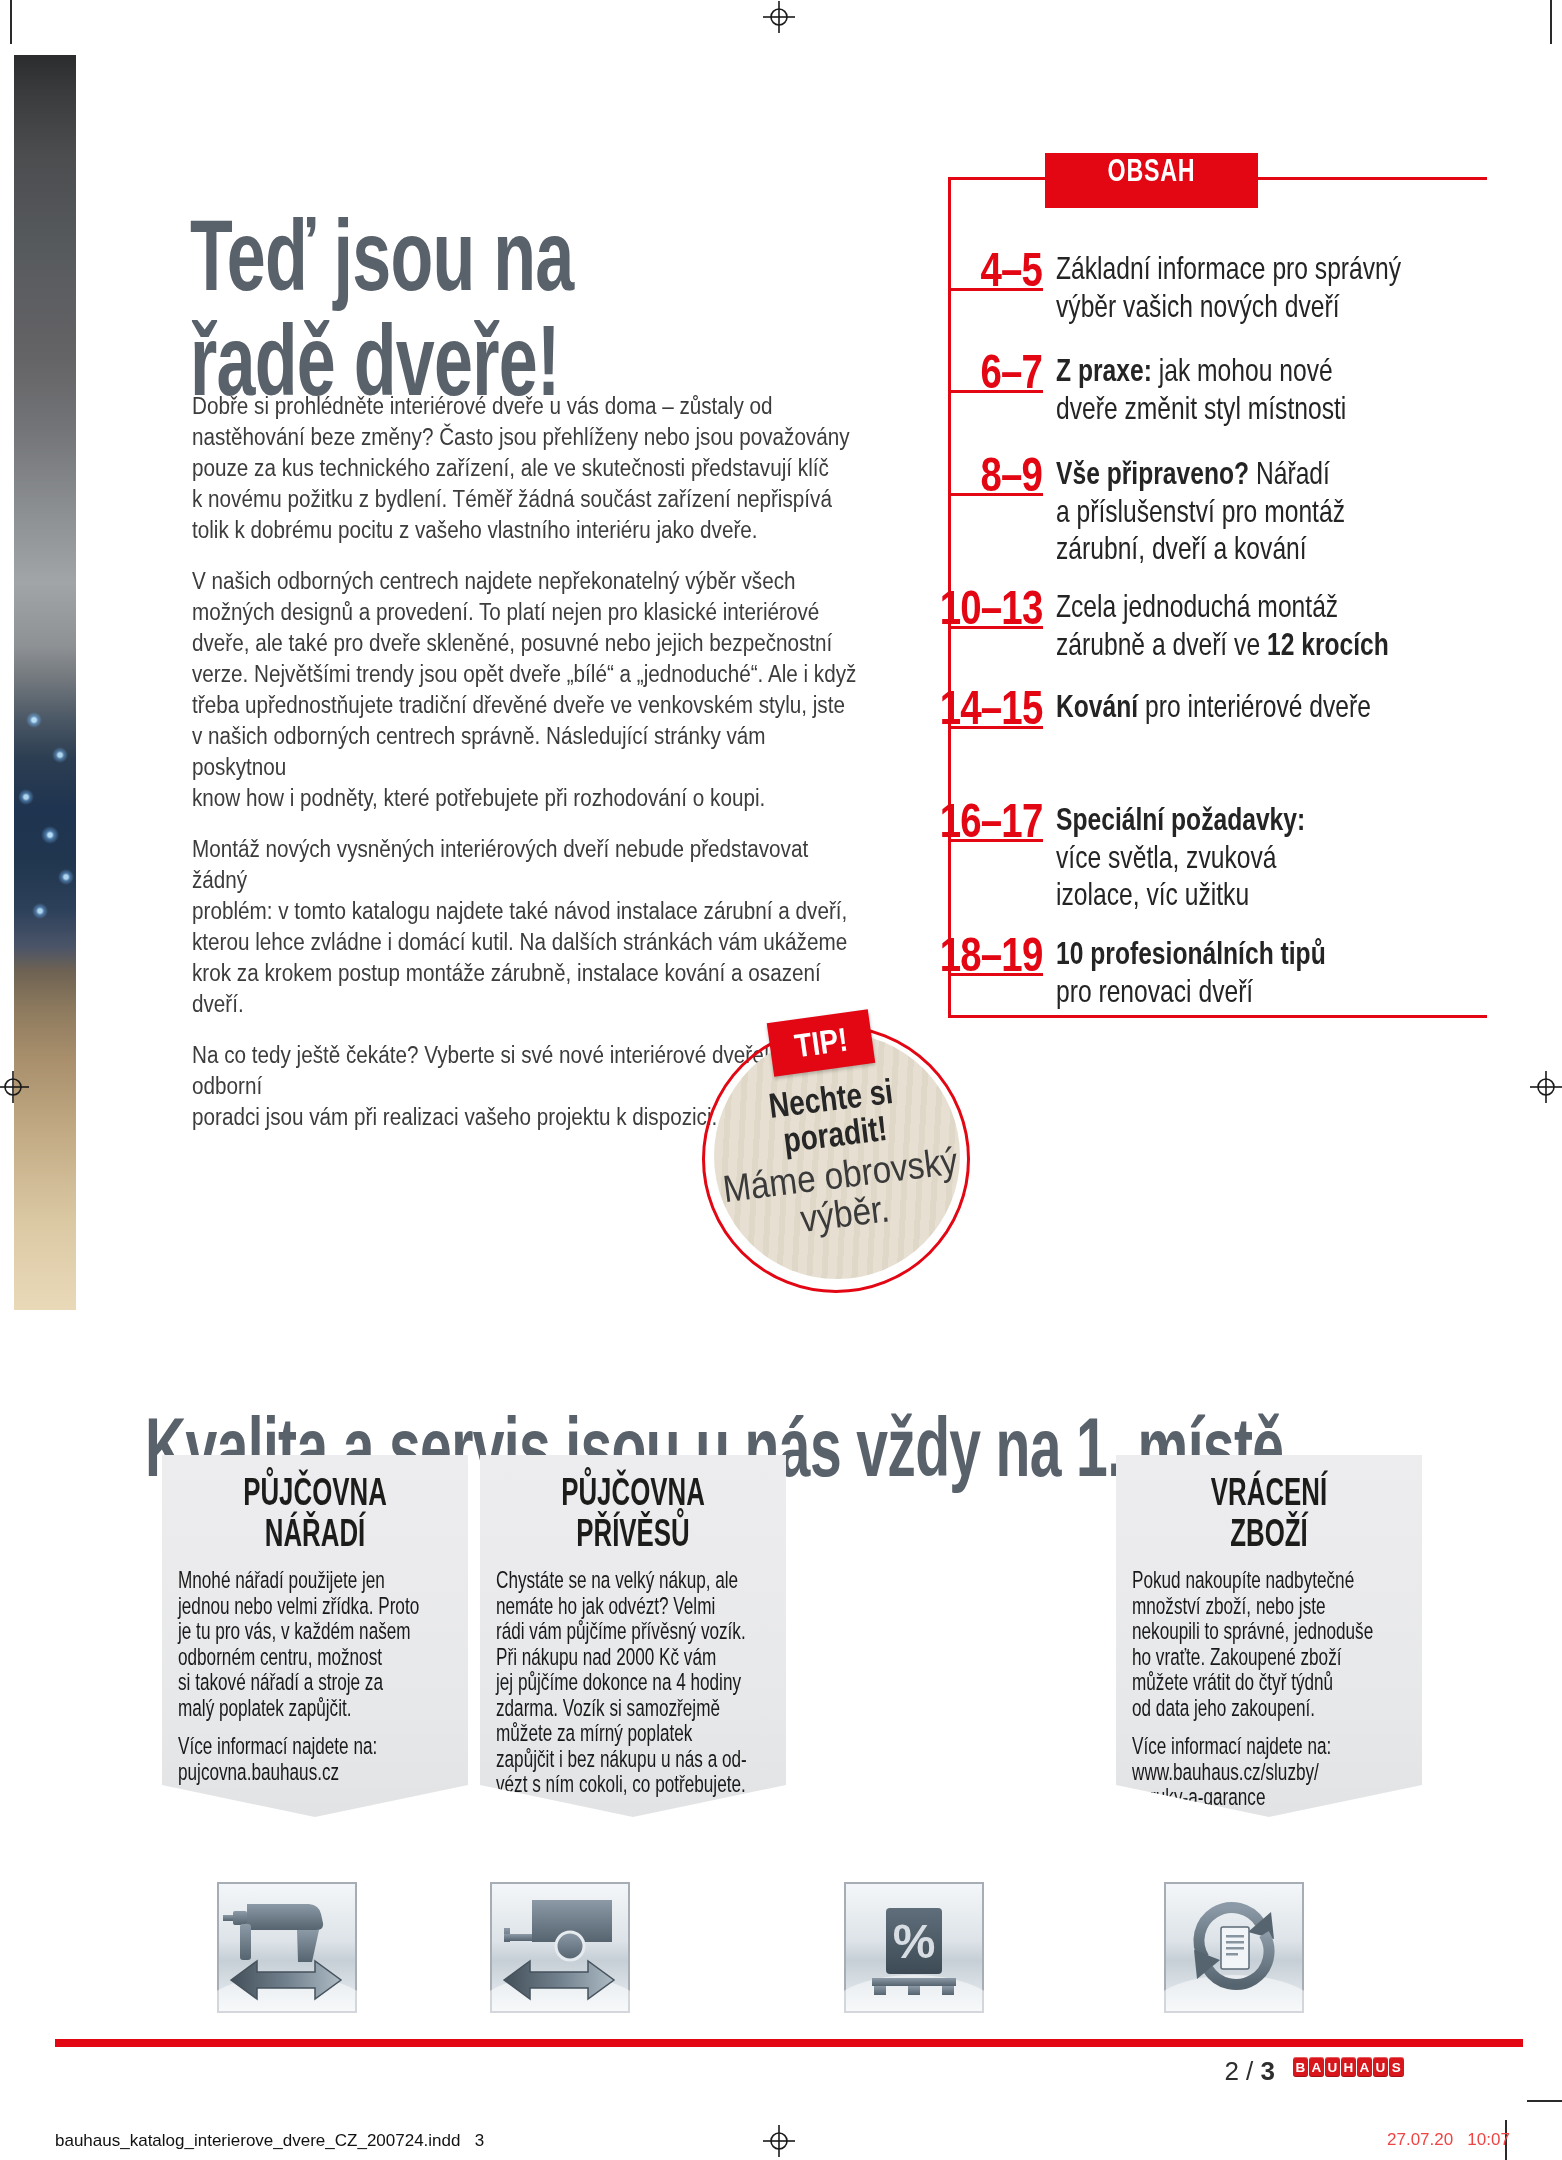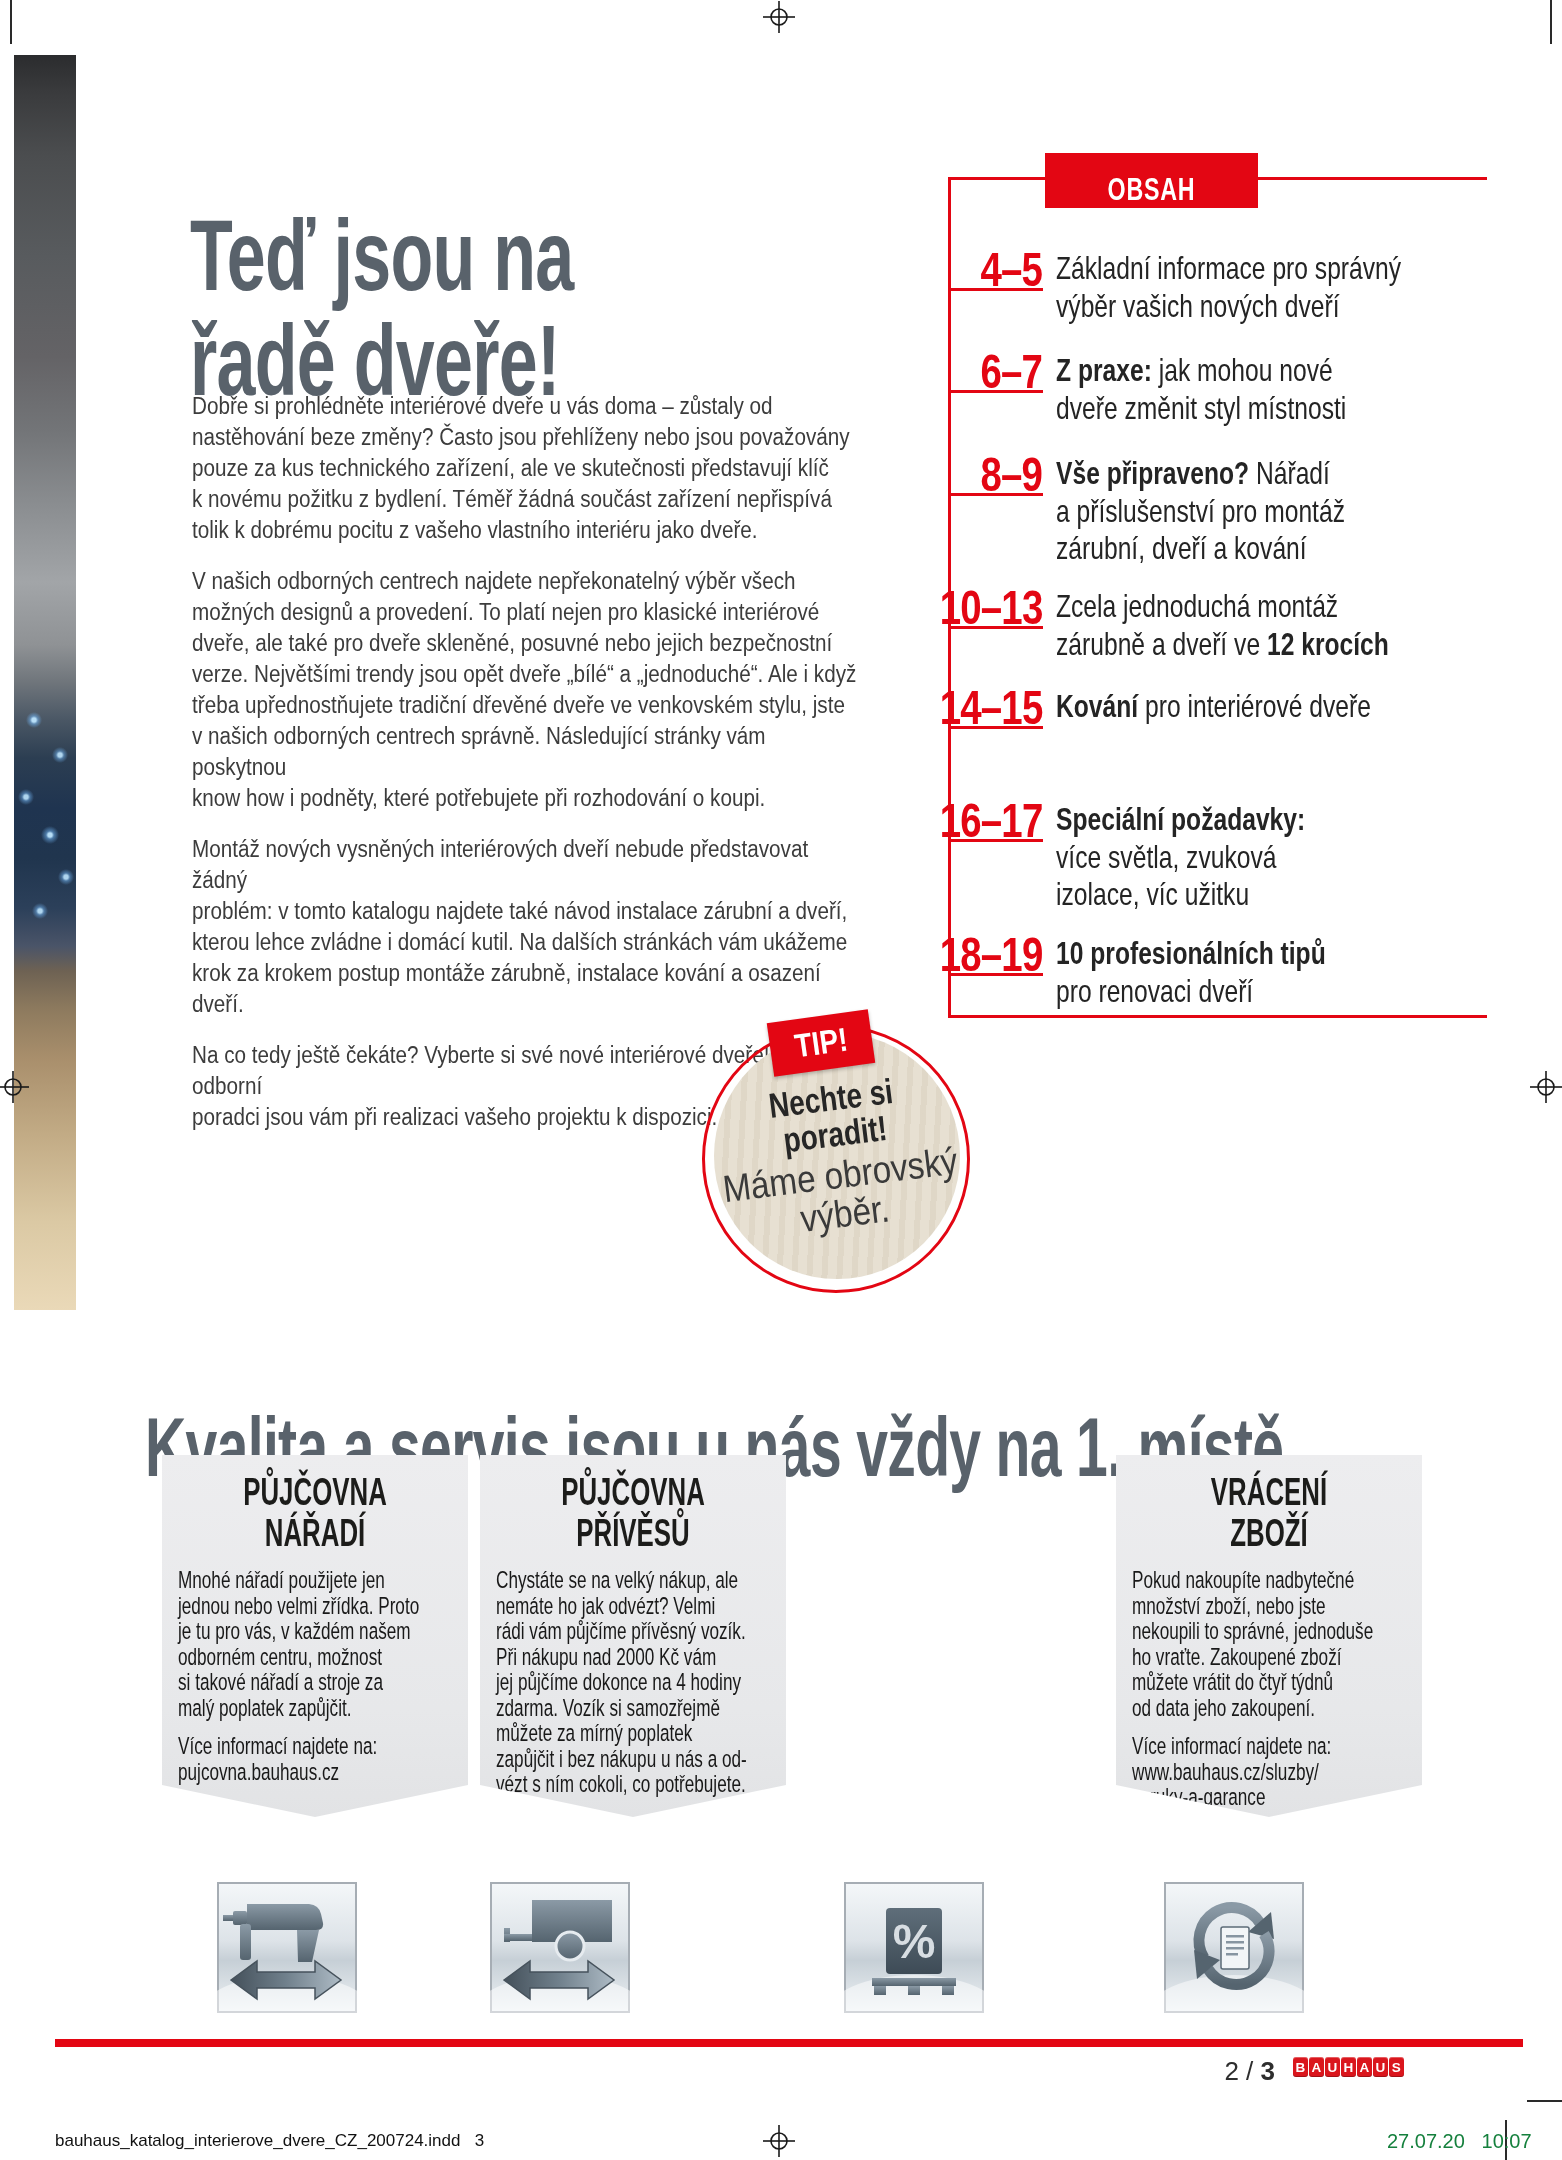--- a/index.html
+++ b/index.html
@@ -29,21 +29,21 @@
   
   .main-title{left:190px;top:136px;font-size:100px;line-height:105px;font-weight:700;
     color:#59626b;transform:scaleX(.7);transform-origin:left top;white-space:pre-line;letter-spacing:-1px;}
   .body-copy{left:192px;top:391px;width:760px;transform:scaleX(.88);transform-origin:left top;
     font-size:23.5px;line-height:31px;color:#3c3c3c;}
   .body-copy p{margin:0 0 20px;white-space:pre-line;}
 
   
   .red{background:#e30613;}
   .obsah-box{left:1045px;top:153px;width:213px;height:55px;background:#e30613;
-    display:flex;align-items:flex-end;justify-content:center;}
+    display:flex;align-items:flex-start;justify-content:center;}
   .obsah-box span{color:#fff;font-size:31px;font-weight:700;transform:scaleX(.75);letter-spacing:1px;}
   .toc-entry{left:0;top:0;width:100%;height:0;}
   .toc-num{position:absolute;right:520px;top:0;font-size:48px;line-height:44px;font-weight:700;
     color:#e30613;transform:scaleX(.8);transform-origin:right top;letter-spacing:-1px;white-space:nowrap;}
   .toc-underline{position:absolute;left:948px;top:40px;width:95px;height:3px;background:#e30613;}
   .toc-text{position:absolute;left:1056px;top:2px;width:560px;font-size:32px;line-height:37.5px;
     color:#242424;transform:scaleX(.77);transform-origin:left top;white-space:pre-line;}
   .toc-text .b{font-weight:700;}
 
   
@@ -74,21 +74,21 @@
 
   
   .divider{left:55px;top:2039px;width:1468px;height:8px;background:#e30613;}
   .page-ind{left:1160px;top:2056px;width:115px;text-align:right;font-size:26px;color:#2e2e2e;white-space:pre;}
   .page-ind .cur{font-weight:400;}
   .page-ind .tot{font-weight:700;}
   .brand{left:1293px;top:2057px;display:flex;gap:1.5px;}
   .tile{width:14.5px;height:20px;background:#da161d;border-radius:3px;color:#fff;font-size:13.5px;font-weight:700;
     display:flex;align-items:center;justify-content:center;box-shadow:inset 0 -1px 0 rgba(0,0,0,.25), inset 0 1px 0 rgba(255,255,255,.3);}
   .file-info{left:55px;top:2131px;font-size:17px;color:#111;white-space:pre;}
-  .datetime{left:1387px;top:2130px;font-size:20px;color:#15803d;white-space:pre;}
+  .datetime{left:1387px;top:2130px;font-size:17px;color:#ef4444;white-space:pre;}
 </style>
 </head>
 <body>
 
 <div class="page">
 
   <div class="abs photo-strip"></div>
 
   <div class="abs crop-v" style="left:10px;top:0;height:44px;"></div>
   <div class="abs crop-v" style="left:1550px;top:0;height:44px;"></div>

